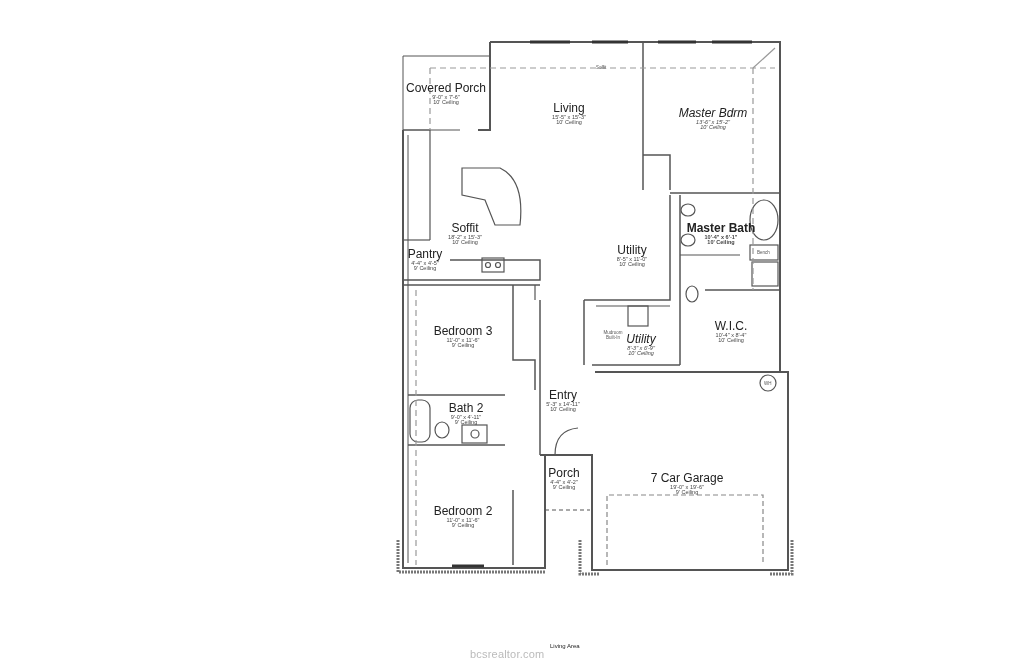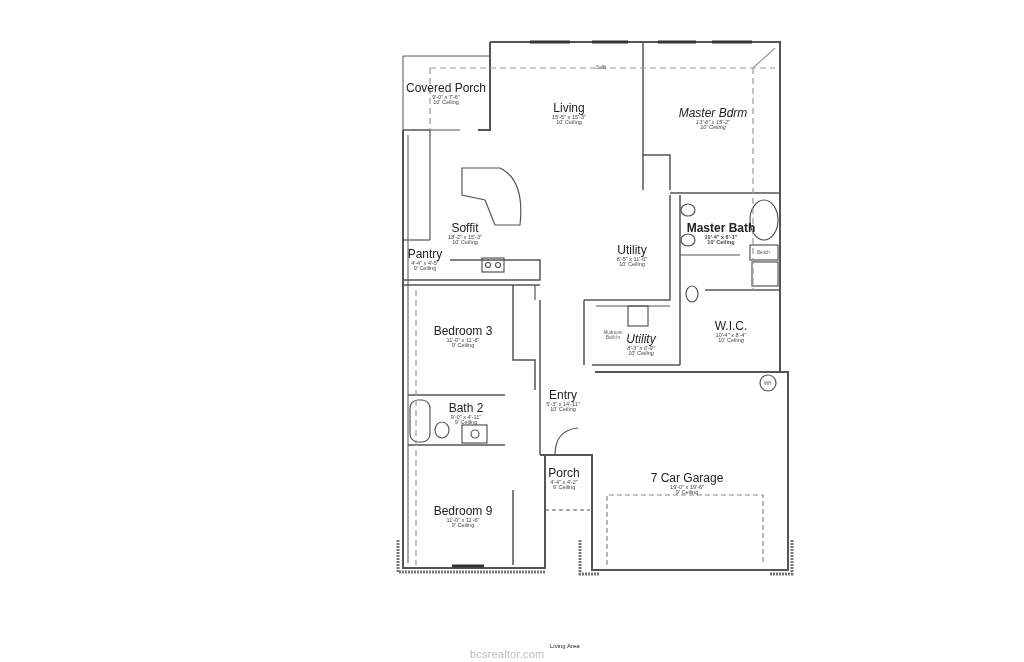--- a/index.html
+++ b/index.html
@@ -160,21 +160,21 @@
   <span class="n">Porch</span>
   <span class="d">4'-4" x 4'-2"</span>
   <span class="c">9' Ceiling</span>
 </div>
 <div class="lbl" style="left:687px;top:472px;">
   <span class="n">7 Car Garage</span>
   <span class="d">19'-0" x 19'-6"</span>
   <span class="c">9' Ceiling</span>
 </div>
 <div class="lbl" style="left:463px;top:505px;">
-  <span class="n">Bedroom 9</span>
+  <span class="n">Bedroom 2</span>
   <span class="d">11'-0" x 11'-6"</span>
   <span class="c">9' Ceiling</span>
 </div>
 
 <div class="small" style="left:598px;top:330px;width:30px;text-align:center;">Mudroom Built-In</div>
 <div class="small" style="left:596px;top:65px;">Soffit</div>
 <div class="small" style="left:757px;top:250px;">Bench</div>
 <div class="small" style="left:764px;top:381px;">WH</div>
 
 <div class="caption">Living Area</div>

